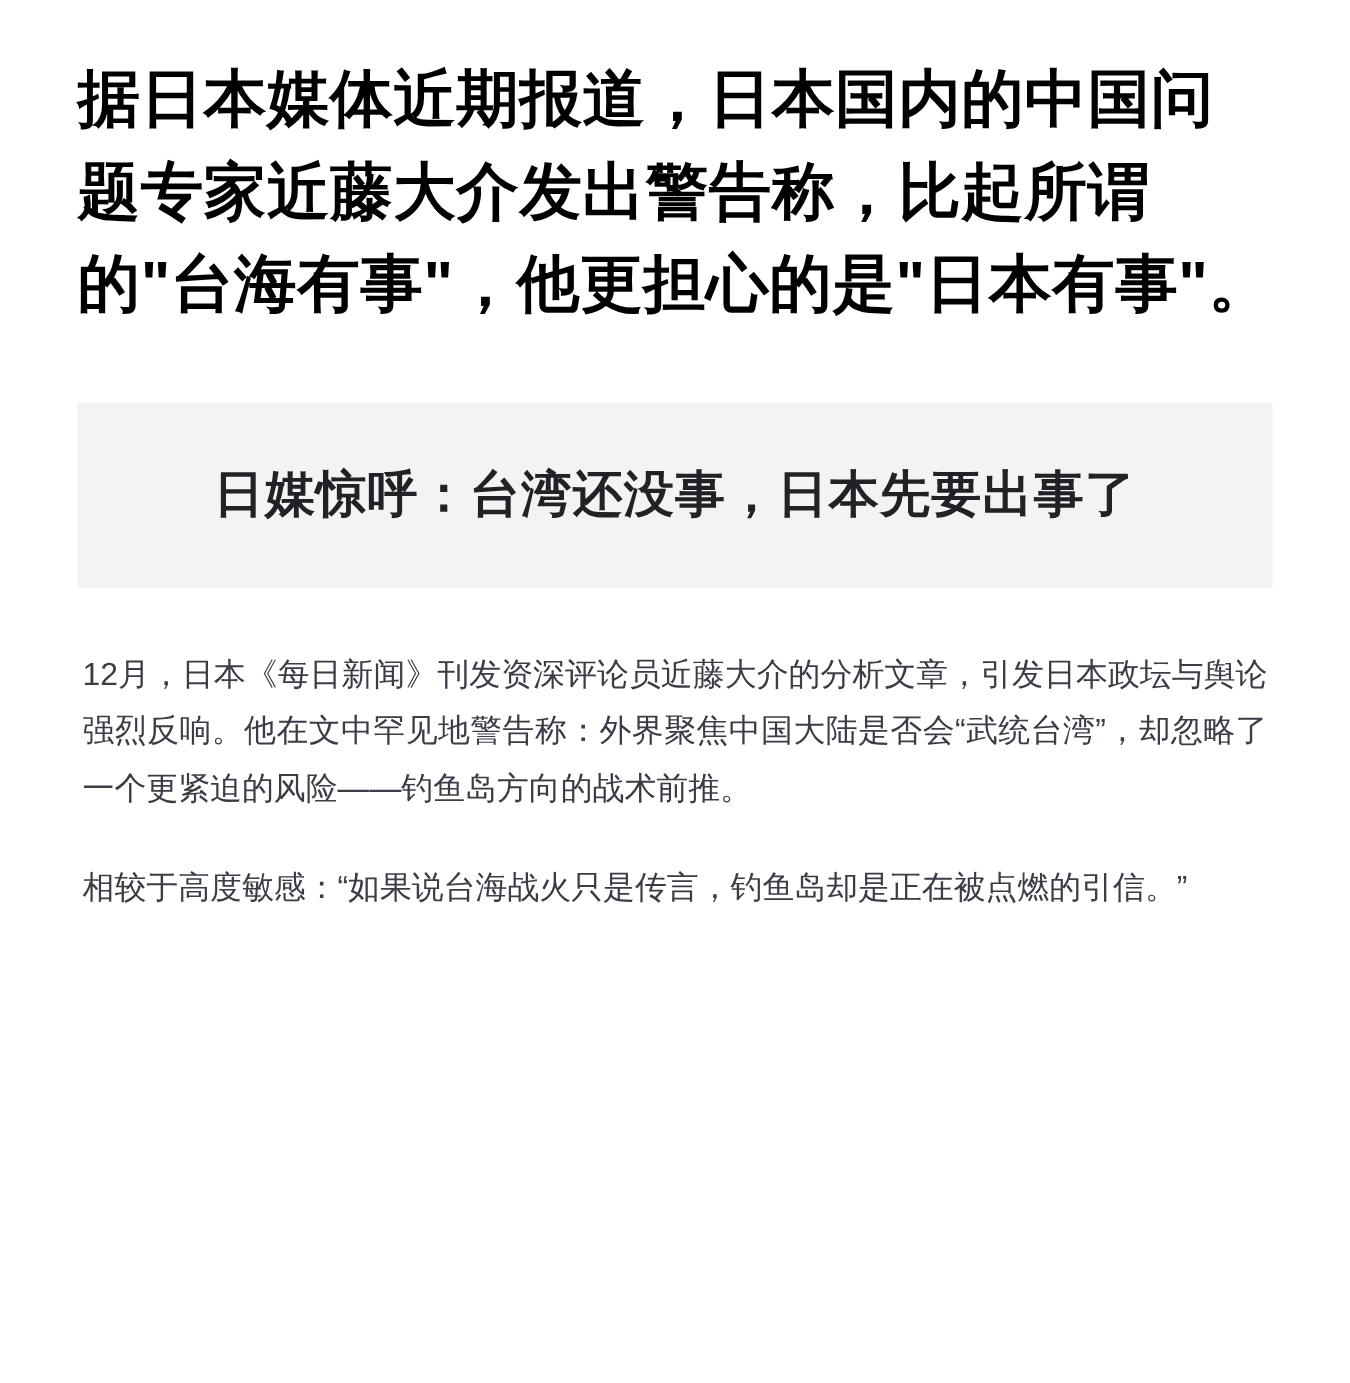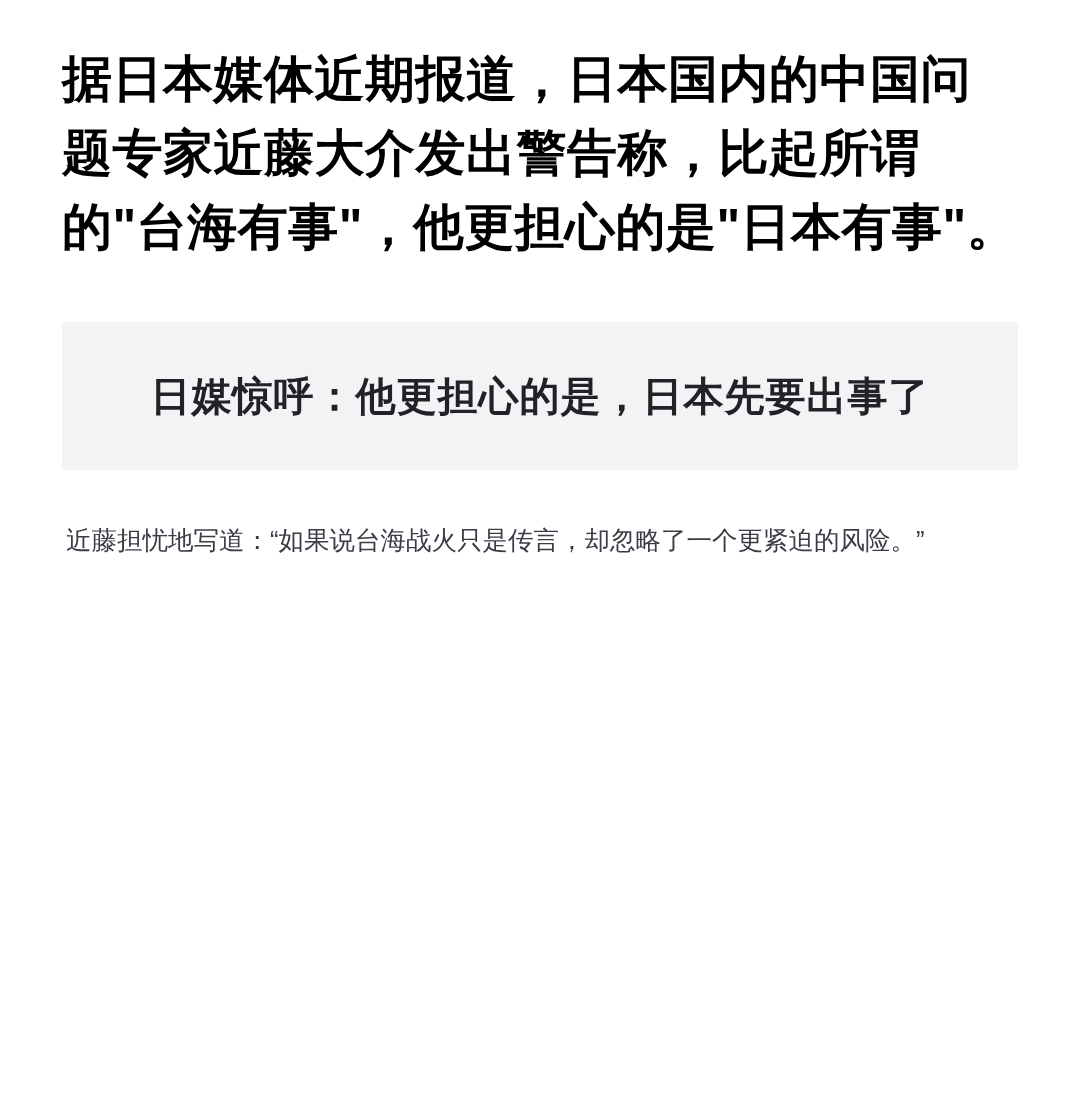--- a/index.html
+++ b/index.html
@@ -77,20 +77,21 @@
 </head>
 <body>
 
 <div class="page">
 
   <section class="lead">
     <div class="lead-text">据日本媒体近期报道，日本国内的中国问题专家近藤大介发出警告称，比起所谓的"台海有事"，他更担心的是"日本有事"。</div>
   </section>
 
   <section class="banner">
-    <div class="banner-title">日媒惊呼：他更担心的是，日本先要出事了</div>
+    <div class="banner-title">日媒惊呼：台湾还没事，日本先要出事了</div>
   </section>
 
   <section class="article">
-    <p class="quote-line">近藤担忧地写道：“如果说台海战火只是传言，却忽略了一个更紧迫的风险。”</p>
+    <p>12月，日本《每日新闻》刊发资深评论员近藤大介的分析文章，引发日本政坛与舆论强烈反响。他在文中罕见地警告称：外界聚焦中国大陆是否会“武统台湾”，却忽略了一个更紧迫的风险——钓鱼岛方向的战术前推。</p>
+    <p class="quote-line">相较于高度敏感：“如果说台海战火只是传言，钓鱼岛却是正在被点燃的引信。”</p>
   </section>
 
 </div>
 
 </body></html>

